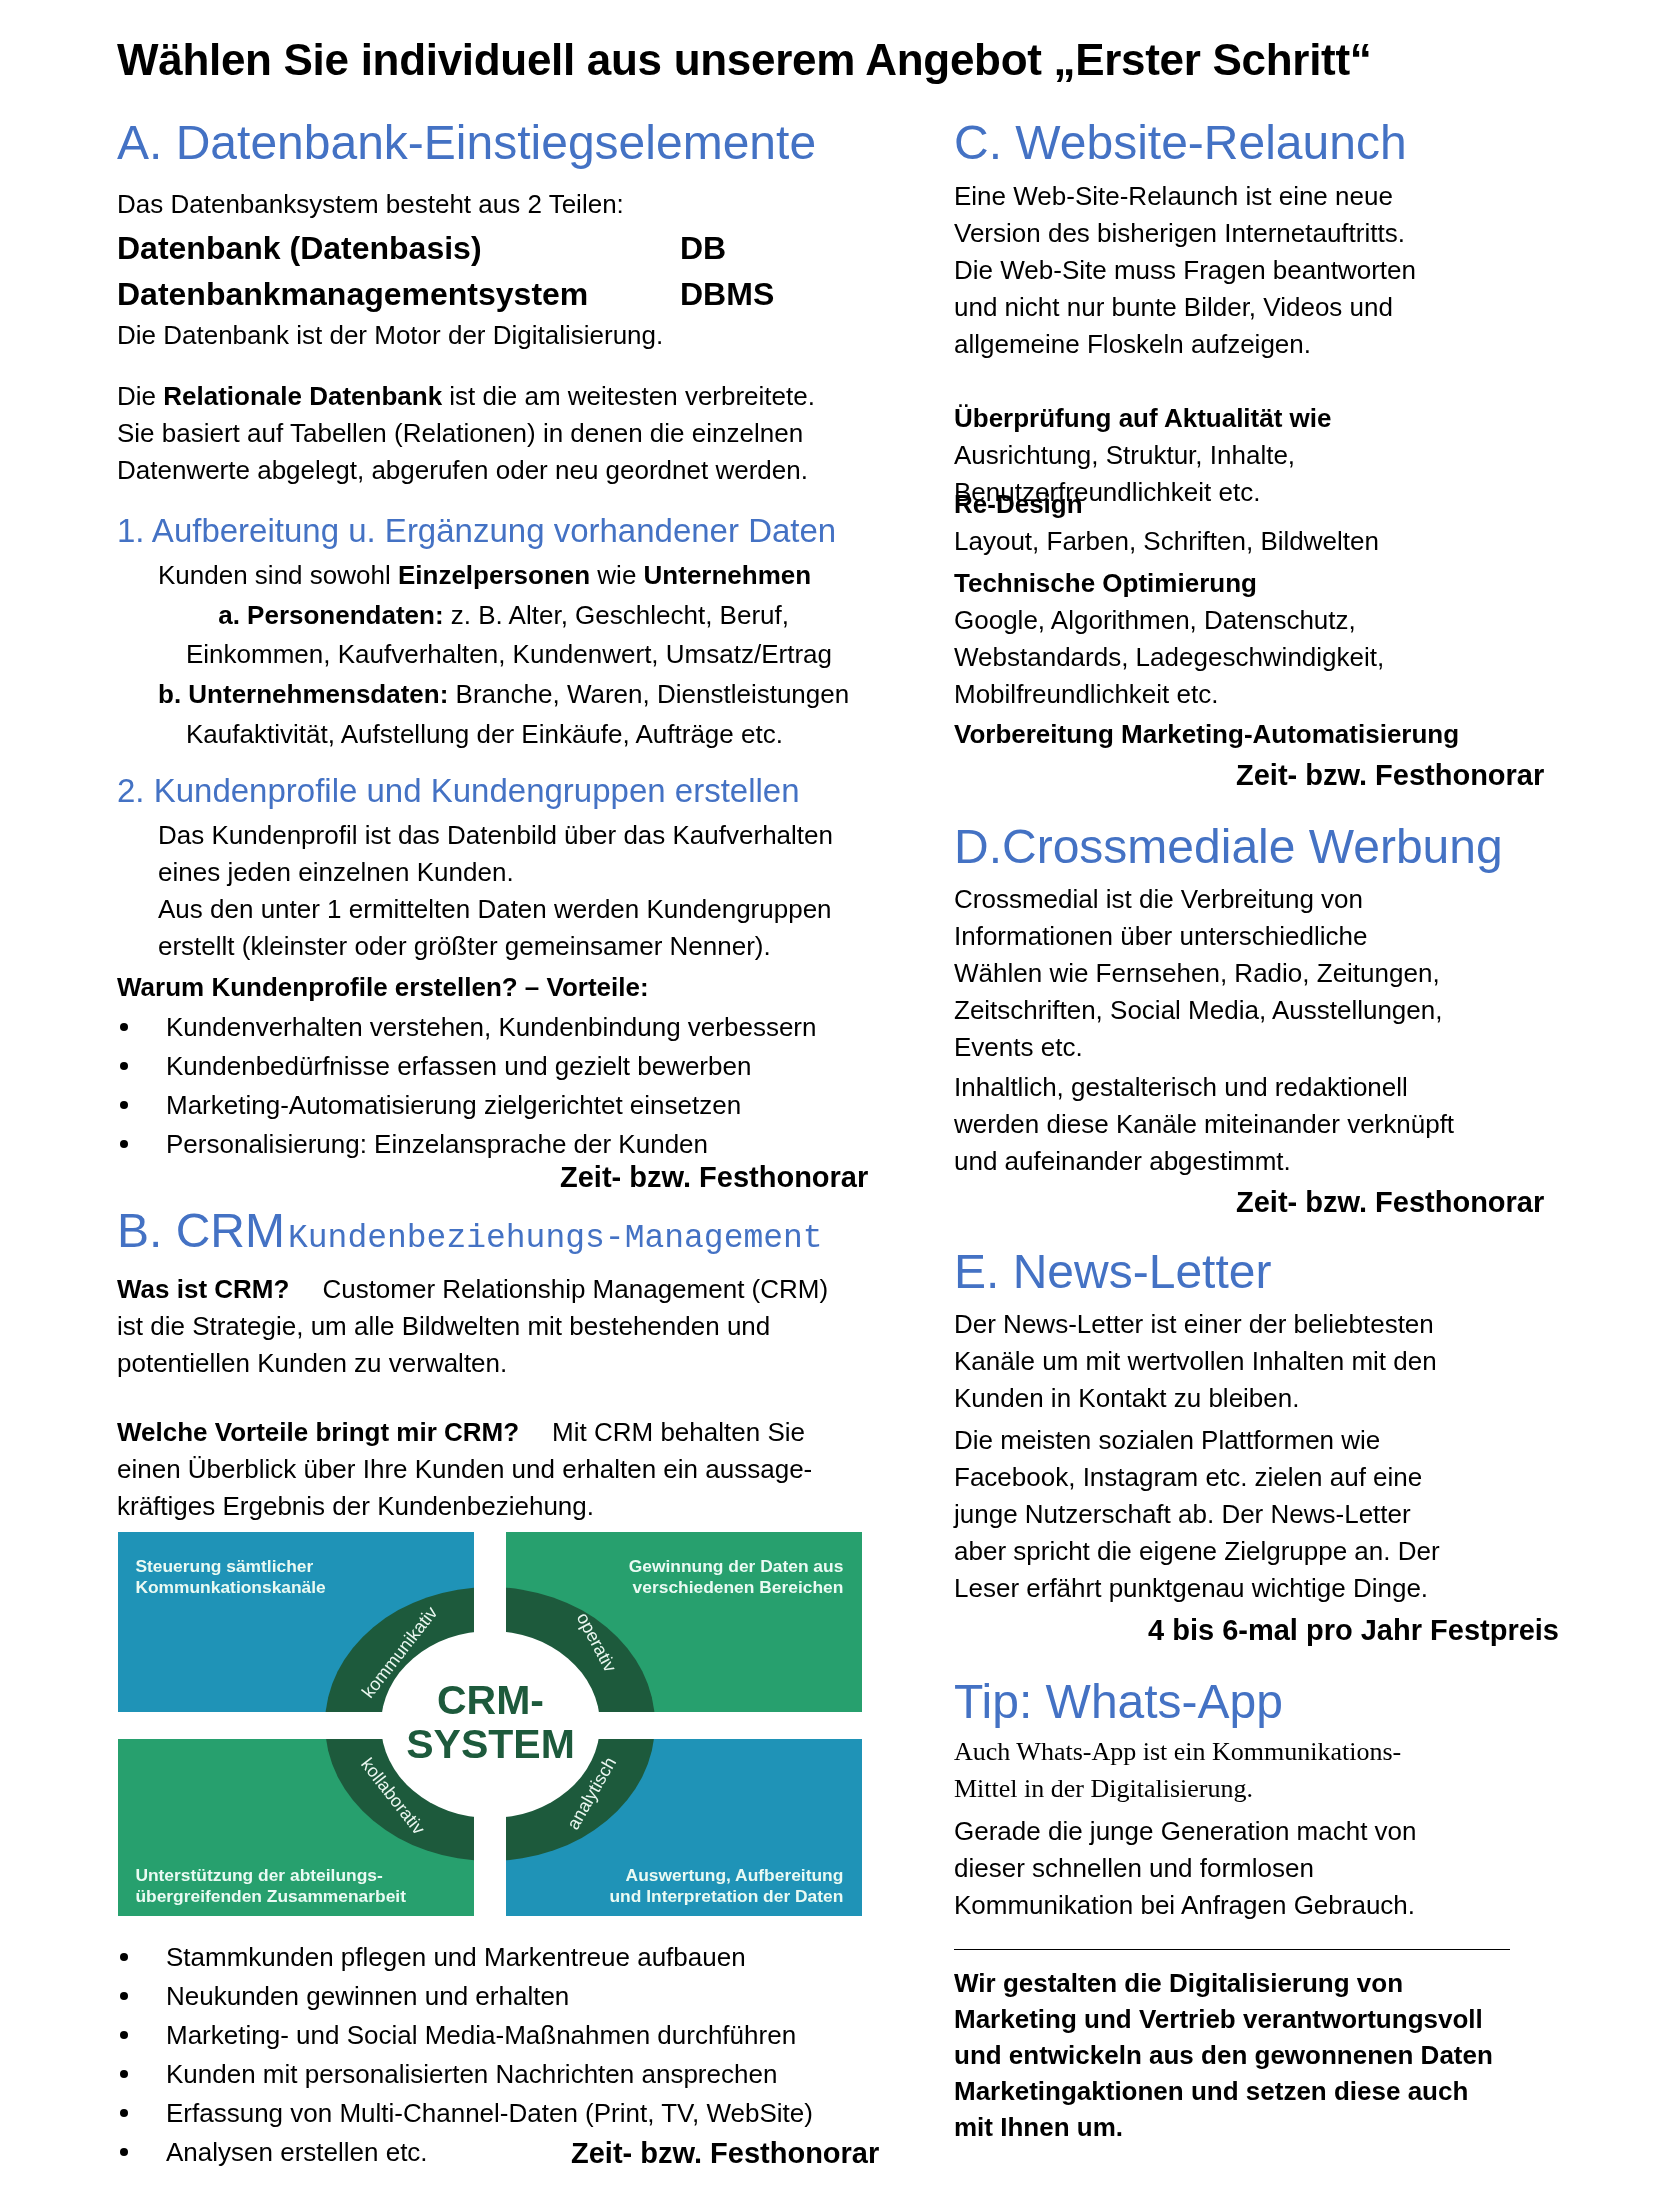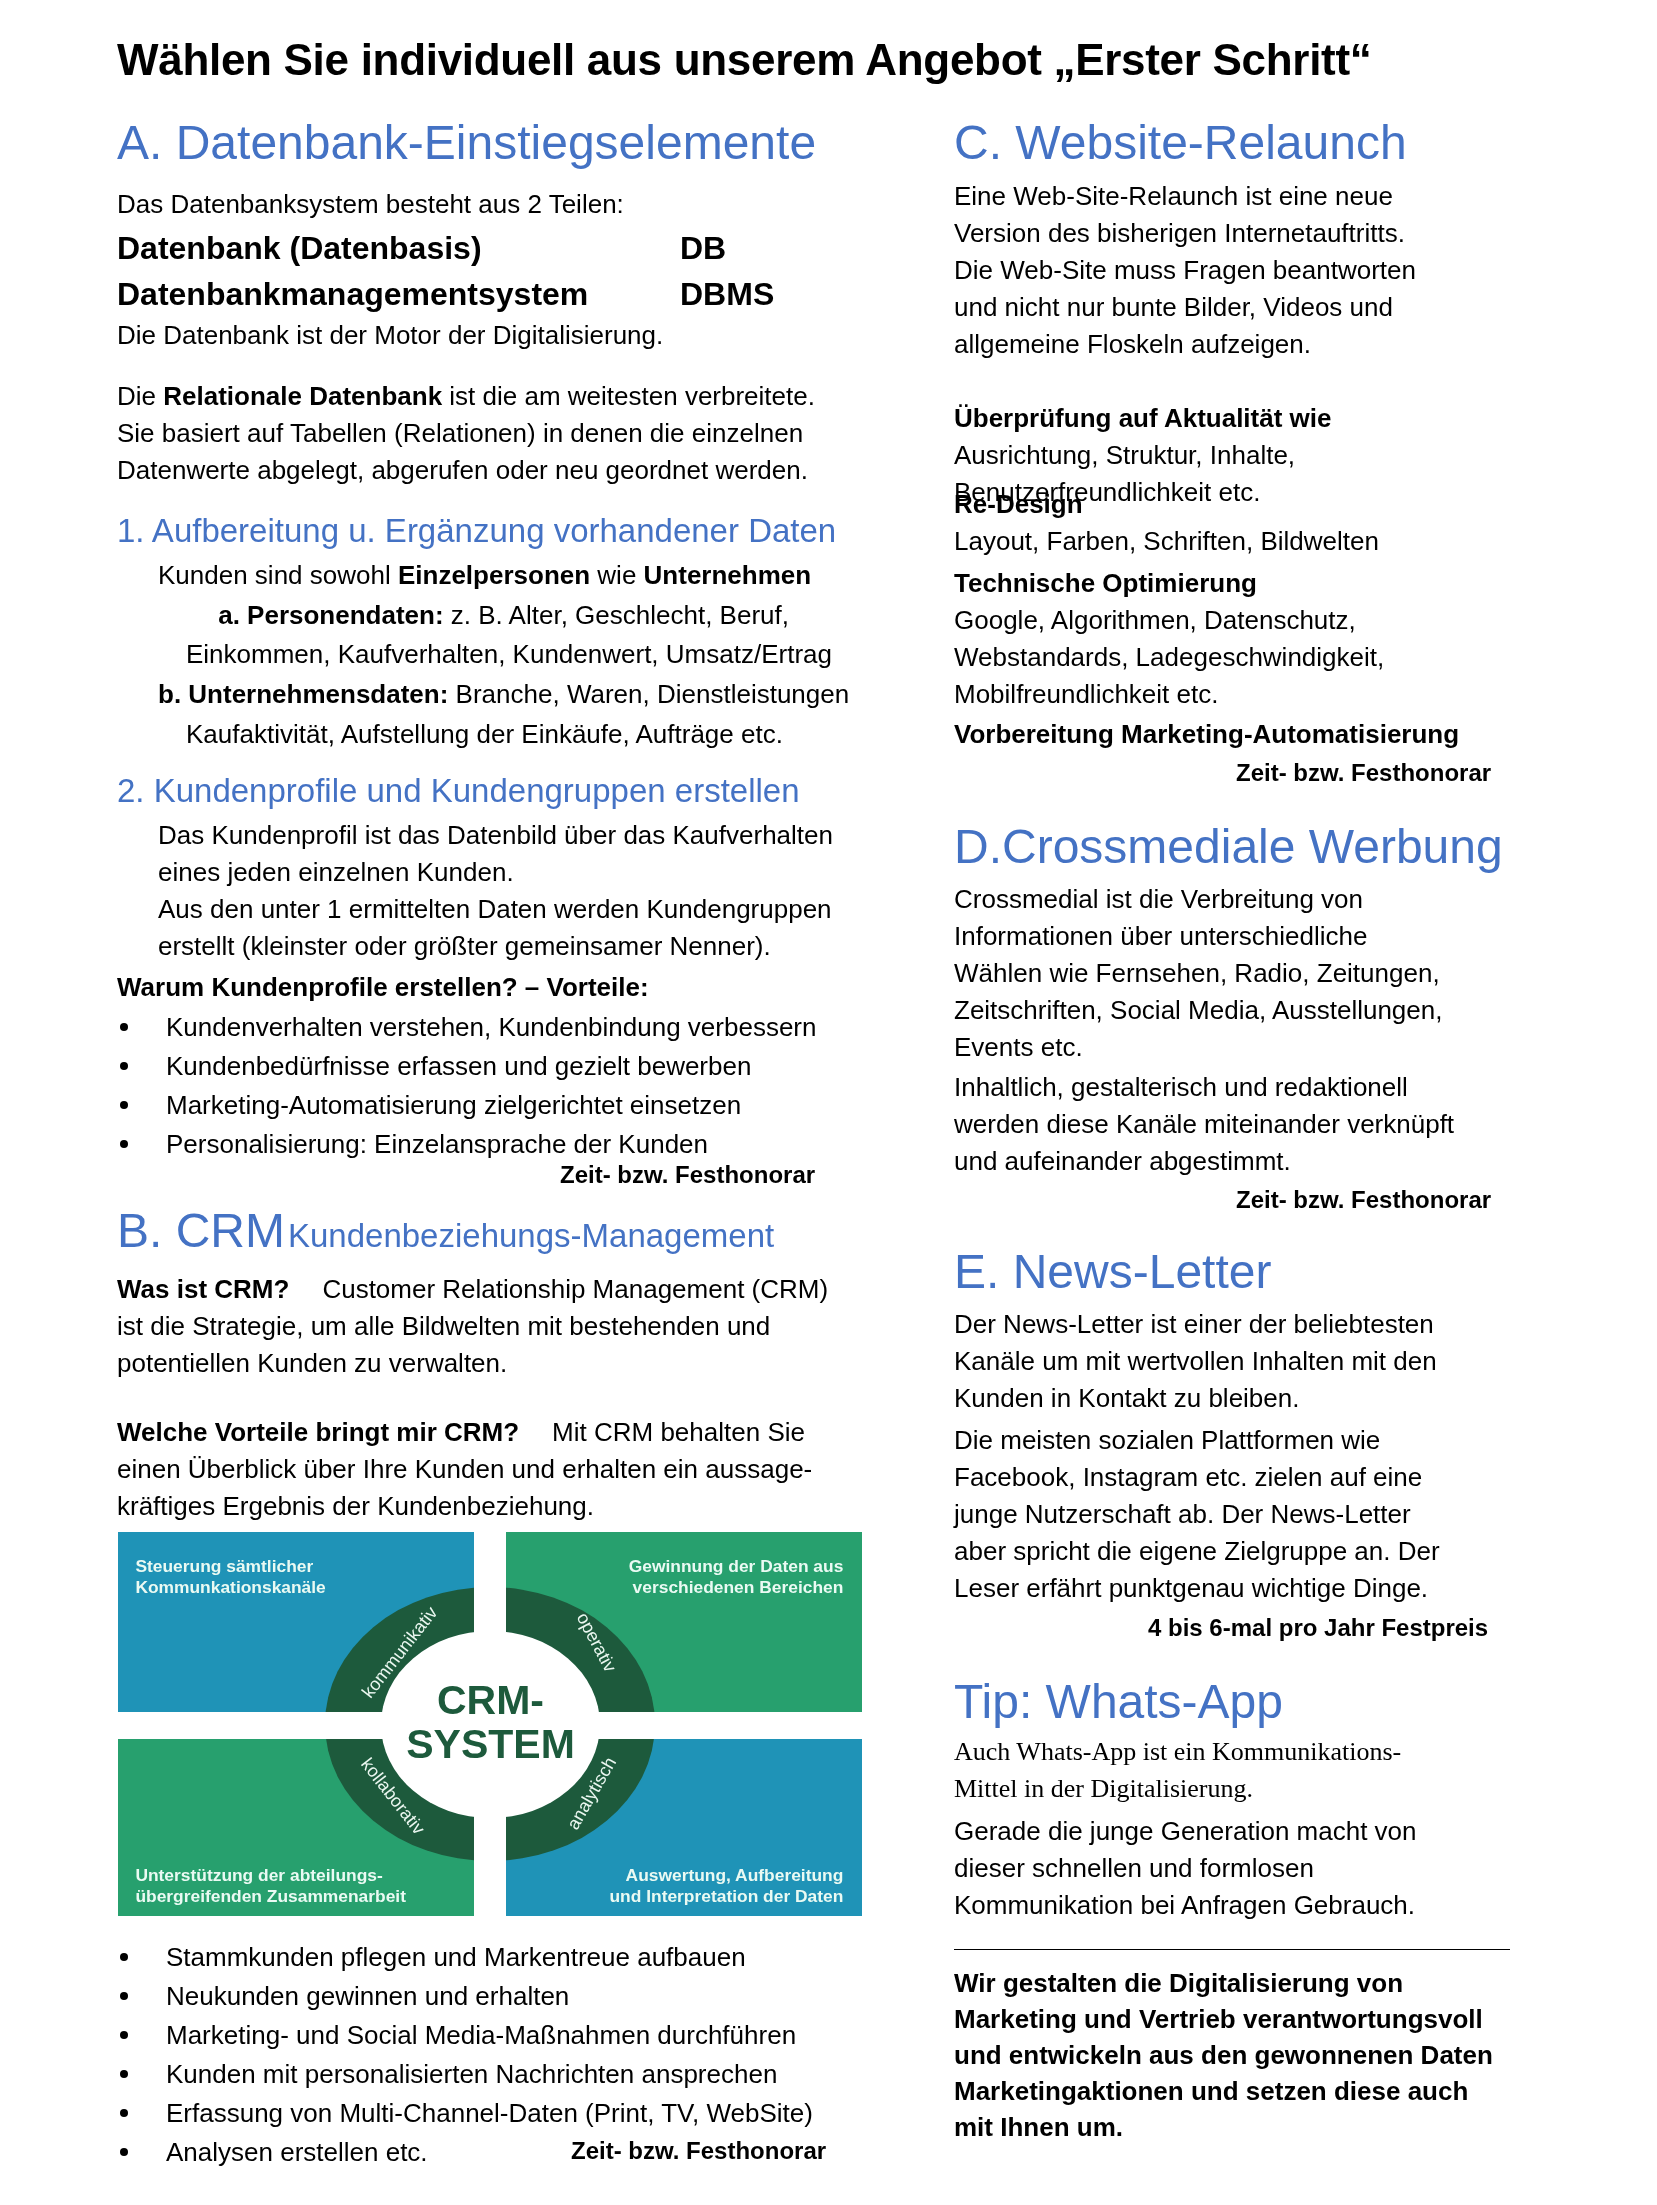--- a/index.html
+++ b/index.html
@@ -6,21 +6,21 @@
   body { width:1657px; height:2205px; position:relative; overflow:hidden;
          font-family:"Liberation Sans", sans-serif; color:#000; }
   .abs { position:absolute; }
   .title { left:117px; top:35px; font-size:44px; font-weight:700; letter-spacing:-0.3px; white-space:nowrap; }
   .h-blue { color:#4472c4; font-weight:400; white-space:nowrap; }
   .h1 { font-size:48px; }
   .h2 { font-size:33px; }
   .txt { font-size:26px; line-height:37px; white-space:nowrap; }
   .big { font-size:32px; font-weight:700; line-height:47px; white-space:nowrap; }
   .b { font-weight:700; }
-  .fee { font-size:24px; font-weight:700; white-space:nowrap; }
+  .fee { font-size:29px; font-weight:700; white-space:nowrap; }
   ul.bul { list-style:none; margin:0; padding:0; }
   ul.bul li { position:relative; padding-left:49px; font-size:26px; line-height:39px; white-space:nowrap; }
   ul.bul li .dot { position:absolute; left:2.7px; top:14.7px; width:8.7px; height:8.7px; border-radius:50%; background:#000; }
   .rule { border-top:1.3px solid #000; }
 
   
   .crm { left:118px; top:1532px; width:744px; height:384px; background:#fff; overflow:hidden; }
   .q { position:absolute; }
   .q-tl { left:0; top:0; width:356px; height:180px; background:#1f93b7; }
   .q-tr { left:388px; top:0; width:356px; height:180px; background:#27a06e; }
@@ -74,21 +74,21 @@
 <ul class="abs bul" style="left:117px; top:1008px;">
   <li><span class="dot"></span><span>Kundenverhalten verstehen, Kundenbindung verbessern</span></li>
   <li><span class="dot"></span><span>Kundenbedürfnisse erfassen und gezielt bewerben</span></li>
   <li><span class="dot"></span><span>Marketing-Automatisierung zielgerichtet einsetzen</span></li>
   <li><span class="dot"></span><span>Personalisierung: Einzelansprache der Kunden</span></li>
 </ul>
 <div class="abs fee" style="left:560px; top:1161px;">Zeit- bzw. Festhonorar</div>
 
 <div class="abs h-blue" style="left:117px; top:1203px;">
   <span class="h1">B. CRM</span>
-  <span style="font-size:33px;">Kundenbeziehungs-Management</span>
+  <span style="font-size:33px;font-family:Liberation Mono, monospace;">Kundenbeziehungs-Management</span>
 </div>
 <div class="abs txt" style="left:117px; top:1271px;">
   <div><span class="b">Was ist CRM?</span><span style="display:inline-block; width:33px;"></span><span>Customer Relationship Management (CRM)</span></div>
   <div>ist die Strategie, um alle Bildwelten mit bestehenden und</div>
   <div>potentiellen Kunden zu verwalten.</div>
 </div>
 <div class="abs txt" style="left:117px; top:1414px;">
   <div><span class="b">Welche Vorteile bringt mir CRM?</span><span style="display:inline-block; width:33px;"></span><span>Mit CRM behalten Sie</span></div>
   <div>einen Überblick über Ihre Kunden und erhalten ein aussage-</div>
   <div>kräftiges Ergebnis der Kundenbeziehung.</div>

